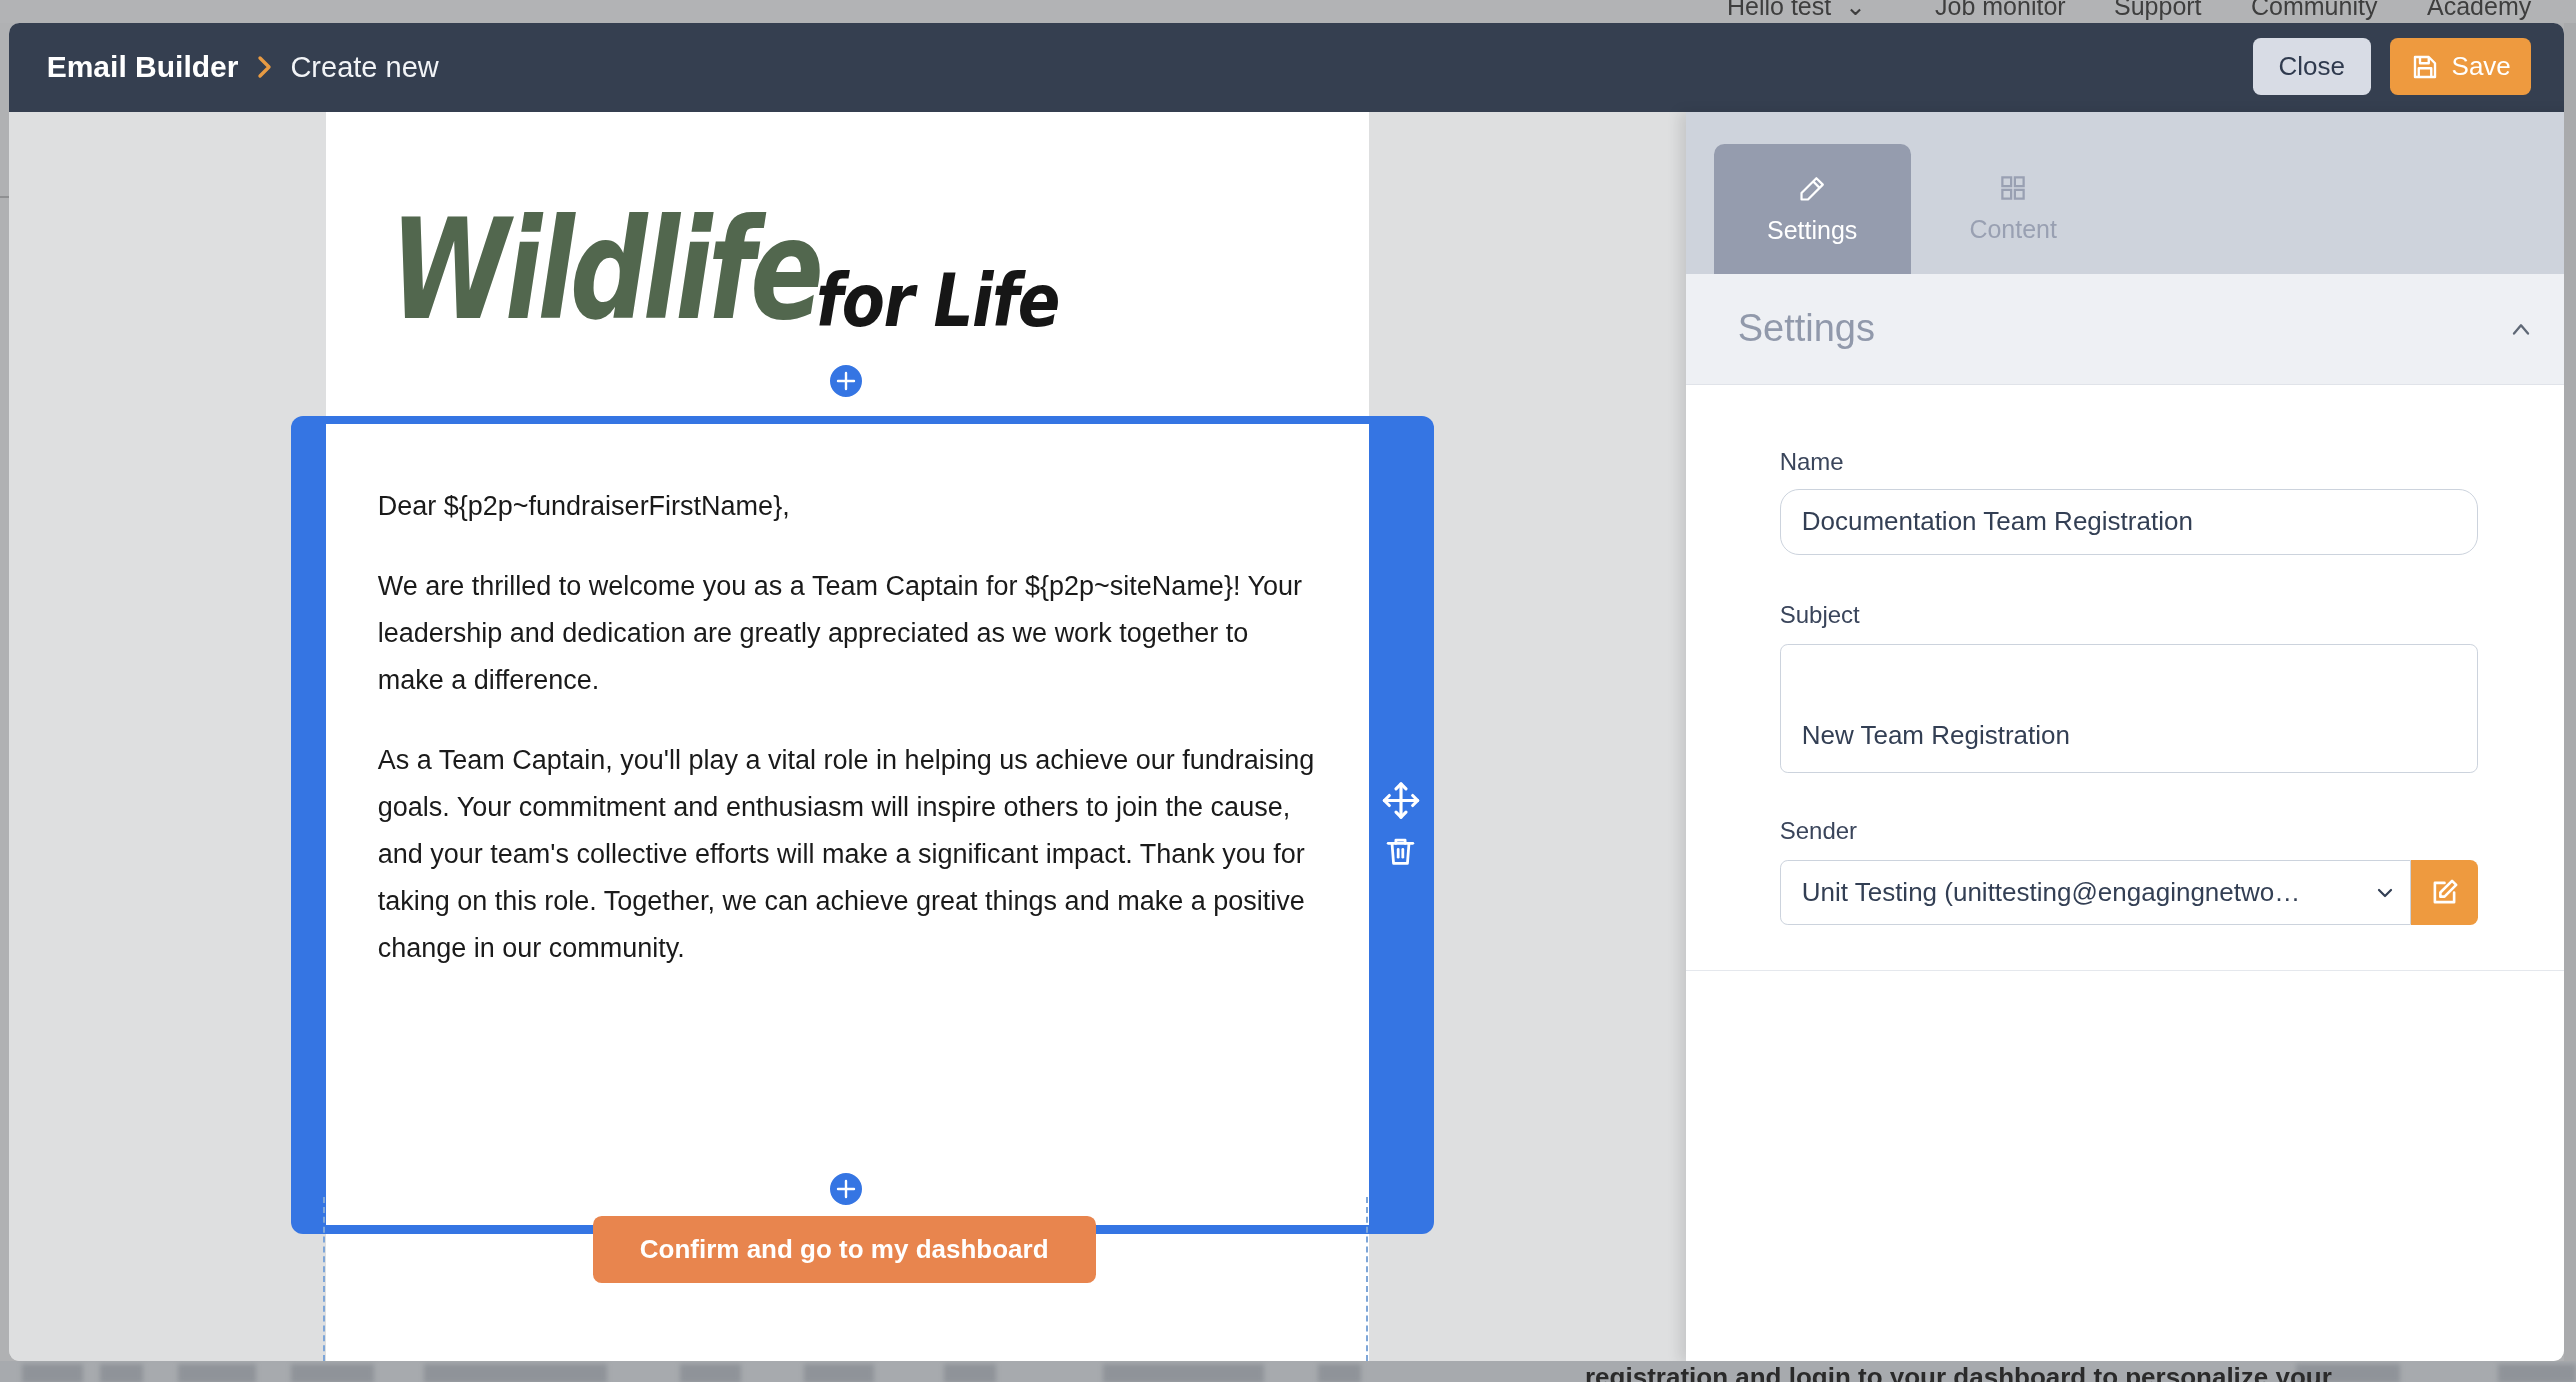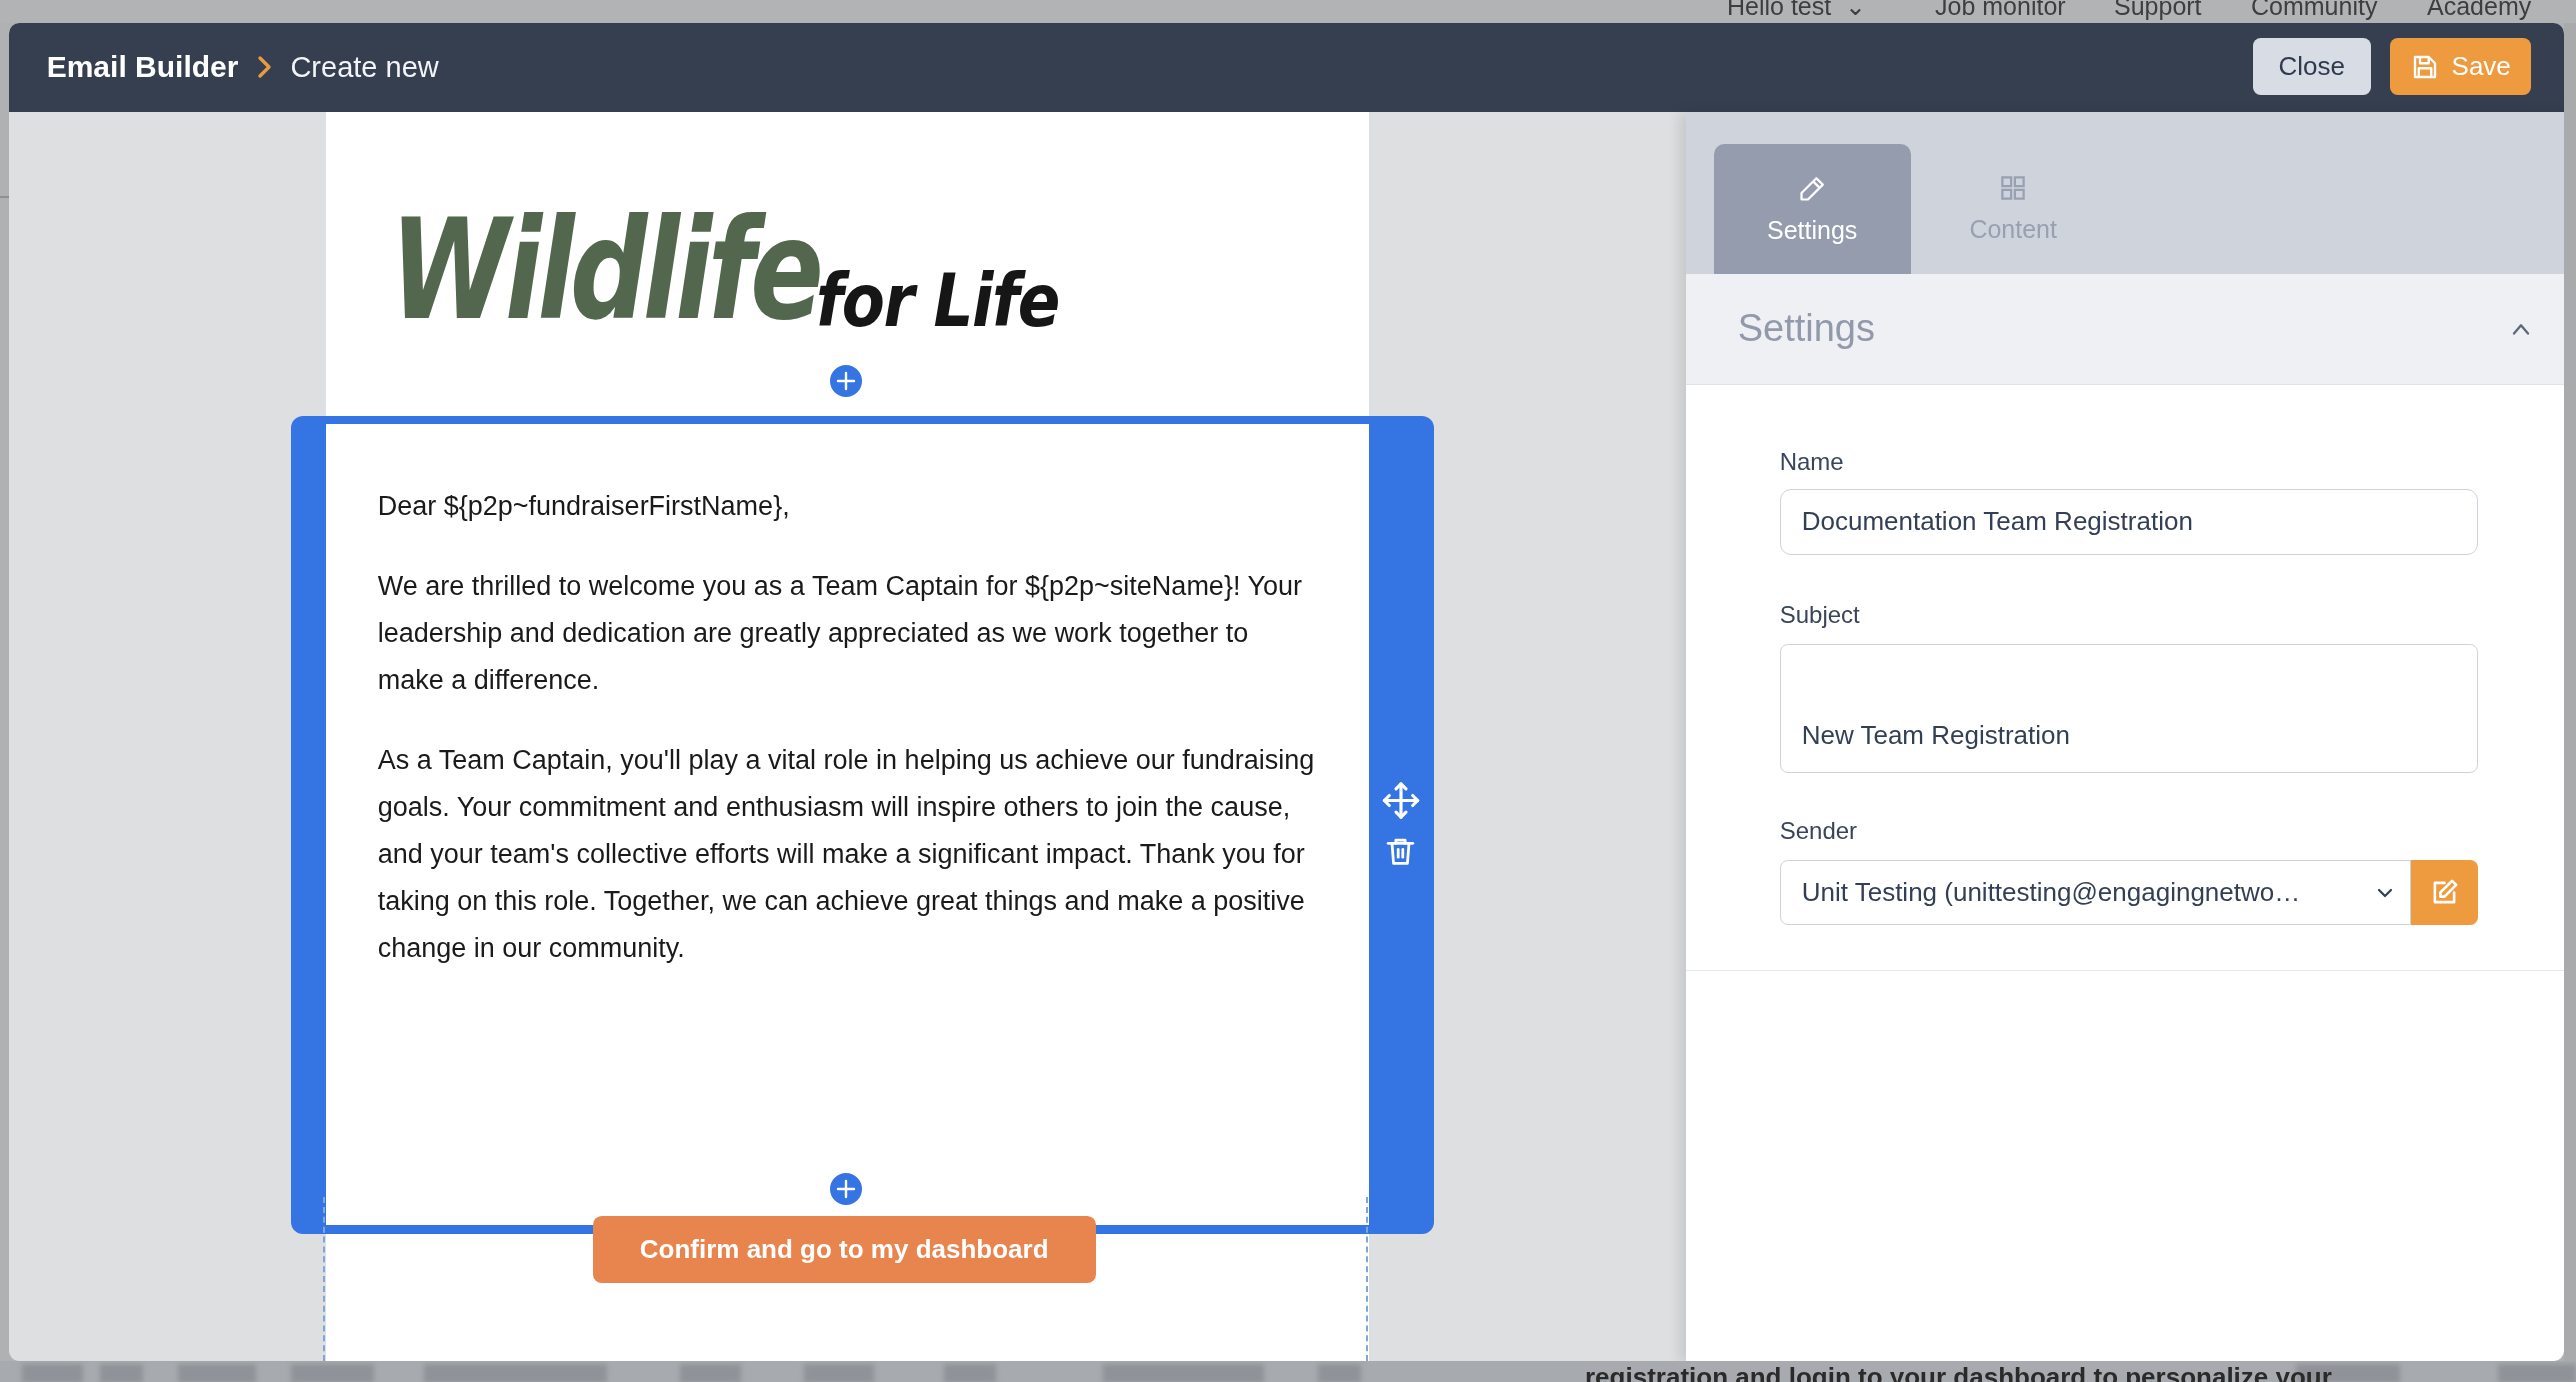--- a/index.html
+++ b/index.html
@@ -75,21 +75,21 @@
   .tabstrip{position:absolute;left:0;top:0;width:878px;height:162px;background:#ced3dc;}
   .tab{position:absolute;top:32px;width:197px;height:130px;display:flex;flex-direction:column;
        align-items:center;justify-content:center;gap:12px;font-size:25px;}
   .tab-settings{left:28px;background:#959cae;border-radius:10.4px 10.4px 0 0;color:#ffffff;}
   .tab-content{left:229px;color:#99a0b2;}
   .section-header{position:absolute;left:0;top:162px;width:878px;height:111px;background:#eef0f4;
                   border-bottom:1.7px solid #e0e3e9;}
   .section-title{position:absolute;left:52px;top:33px;font-size:38px;color:#9199ab;}
   .collapse{position:absolute;left:821px;top:42px;}
   .field-label{position:absolute;left:94px;font-size:24px;color:#3a455b;}
-  .input{position:absolute;left:94px;width:698px;background:#ffffff;border:1.7px solid #ccd3dd;border-radius:11px;
+  .input{position:absolute;left:94px;width:698px;background:#ffffff;border:1.7px solid #ccd3dd;border-radius:19px;
          display:flex;align-items:center;font-size:26px;color:#333f54;padding-left:21px;}
   .name-input{top:377px;height:66px;}
   .subject-ctl{position:absolute;left:94px;top:532px;width:698px;height:129px;border:1.7px solid #ccd3dd;
                border-radius:7.8px;overflow:hidden;background:#ffffff;}
   .subject-toolbar{position:absolute;left:0;top:0;width:100%;height:52px;background:#d3d7dc;}
   .pill{position:absolute;left:10.4px;top:10.4px;height:31px;padding:0 15.7px;background:#3f80e8;border-radius:15.7px;
         display:flex;align-items:center;gap:8.7px;font-size:21px;color:#ffffff;}
   .subject-value{position:absolute;left:21px;top:52px;height:77px;display:flex;align-items:center;
                  font-size:26px;color:#333f54;}
   .sender-select{top:748px;height:65px;width:631px;border-radius:7.8px 0 0 7.8px;position:absolute;left:94px;

